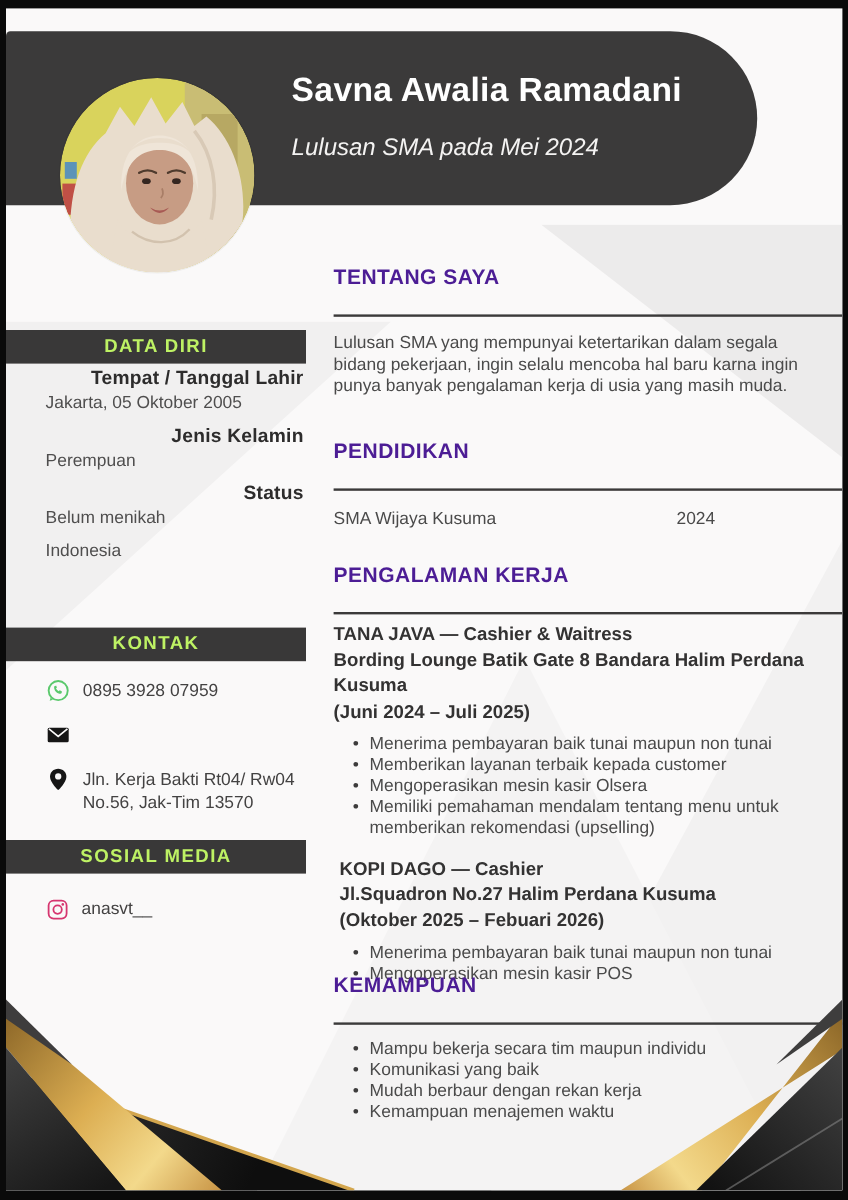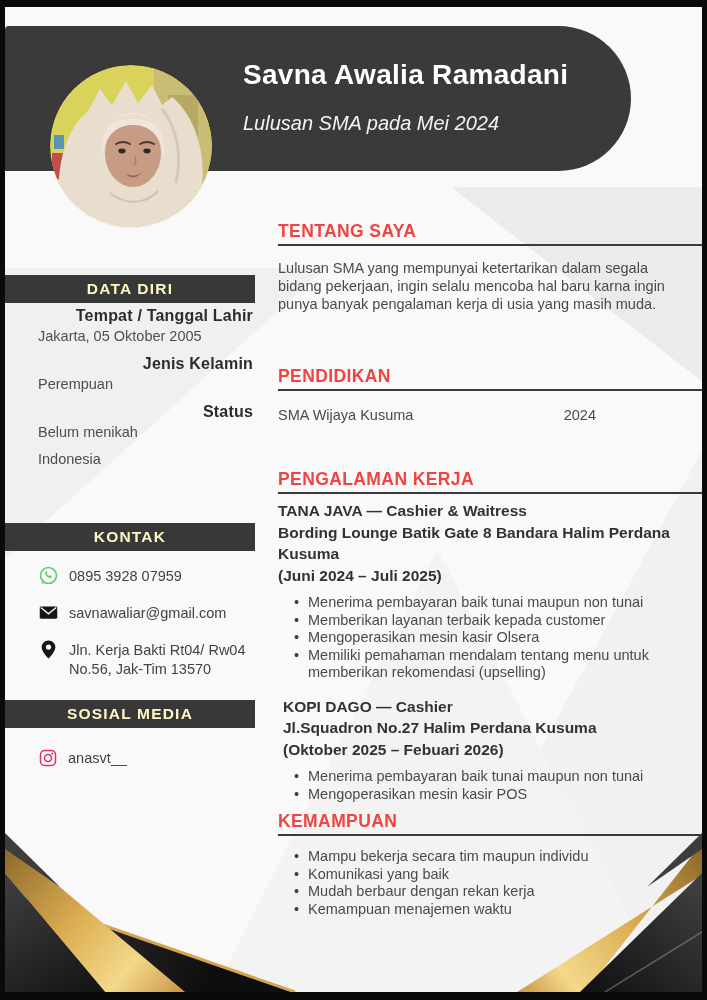--- a/index.html
+++ b/index.html
@@ -14,37 +14,37 @@
   .wm3{clip-path:polygon(100% 45%,58% 100%,100% 100%);background:#f2f1f1;}
   .wm4{clip-path:polygon(30% 100%,62% 55%,95% 100%);background:#f4f3f3;}
 
   
   .band{position:absolute;left:0;top:19px;width:626px;height:145px;background:#3b3a3a;border-radius:4px 80px 80px 0;}
   .name{position:absolute;left:238px;top:33px;color:#fff;font-size:28px;font-weight:bold;letter-spacing:.3px;}
   .subtitle{position:absolute;left:238px;top:86px;color:#f4f3f2;font-size:20px;font-style:italic;}
   .photo{position:absolute;left:45px;top:58px;width:162px;height:162px;border-radius:50%;overflow:hidden;box-shadow:0 0 0 1px rgba(0,0,0,.05);}
 
   
-  .sbar{position:absolute;left:0;width:250px;height:28px;background:#393838;color:#fef9c3;
+  .sbar{position:absolute;left:0;width:250px;height:28px;background:#393838;color:#bef264;
         display:flex;align-items:center;justify-content:center;font-size:15.5px;font-weight:bold;letter-spacing:1.2px;}
   .bar-datadiri{top:268px;} .bar-kontak{top:516px;} .bar-sosial{top:693px;}
   .dd-list{position:absolute;left:33px;top:300px;width:215px;}
   .dd-item{margin-bottom:11px;}
   .dd-label{font-size:16px;font-weight:bold;color:#2d2c2c;letter-spacing:.2px;text-align:right;}
   .dd-value{font-size:14.5px;color:#4f4e4e;margin-top:3px;}
   .ct-list{position:absolute;left:33px;top:558px;width:225px;}
   .ct-row{display:flex;gap:10px;margin-bottom:16px;align-items:flex-start;}
   .ct-row svg{flex:0 0 auto;margin-top:0;}
   .ct-text{font-size:14.5px;color:#434242;line-height:19px;padding-top:2px;}
   .ig-row{position:absolute;left:33px;top:740px;display:flex;gap:10px;align-items:center;}
 
   
   .main{position:absolute;left:273px;width:424px;}
-  .sec-title{font-size:17.5px;font-weight:bold;color:#ef4444;letter-spacing:.4px;
-             border-bottom:2px solid #3b3a3a;padding-bottom:2px;}
+  .sec-title{font-size:17.5px;font-weight:bold;color:#4c1d95;letter-spacing:.4px;
+             border-bottom:2px solid #3b3a3a;padding-bottom:20px;}
   .sec-tentang{top:214px;} .sec-pendidikan{top:359px;} .sec-pengalaman{top:462px;} .sec-kemampuan{top:804px;}
   .para{margin-top:13px;font-size:14.5px;line-height:18.2px;color:#4a4a4a;width:412px;}
   .edu-row{margin-top:16px;display:flex;font-size:14.5px;color:#4a4a4a;}
   .edu-year{margin-left:auto;margin-right:106px;}
   .job{margin-top:6px;width:402px;font-size:15.5px;font-weight:bold;color:#333232;line-height:21.5px;}
   .job2{margin-top:14px;padding-left:5px;}
   .blist{margin:8px 0 0 0;padding:0 0 0 30px;list-style:none;}
   .blist li{position:relative;font-size:14.5px;line-height:17.6px;color:#4a4a4a;}
   .blist li::before{content:"•";position:absolute;left:-14px;color:#3d3c3c;}
   .kem-list{margin-top:12px;}
@@ -129,21 +129,20 @@
         <path d="M4.8,18.6 L3.9,21.6 L7,20.7 Z" fill="#5bc96d"></path>
         <path d="M9.2,7.6 c-.6,0 -1.1,.5 -1.1,1.1 0,3.4 2.8,6.2 6.2,6.2 .6,0 1.1,-.5 1.1,-1.1 l0,-1.3 -2,-.8 -.9,.9 c-1.1,-.6 -2,-1.5 -2.6,-2.6 l.9,-.9 -.8,-2 Z" fill="#5bc96d"></path>
       </svg>
       <span class="ct-text">0895 3928 07959</span>
     </div>
     <div class="ct-row">
       <svg width="21" height="21" viewBox="0 0 24 24">
         <rect x="2" y="5" width="20" height="14" rx="1.5" fill="#161616"></rect>
         <path d="M3.2,6.2 L12,13.4 L20.8,6.2" fill="none" stroke="#faf9f9" stroke-width="1.6"></path>
       </svg>
-      <span class="ct-text">savnawaliar@gmail.com</span>
     </div>
     <div class="ct-row">
       <svg width="21" height="21" viewBox="0 0 24 24">
         <path d="M12,1.8 C7.6,1.8 4.2,5.2 4.2,9.4 c0,5.6 7.8,12.8 7.8,12.8 s7.8,-7.2 7.8,-12.8 C19.8,5.2 16.4,1.8 12,1.8 Z" fill="#161616"></path>
         <circle cx="12" cy="9.2" r="3" fill="#faf9f9"></circle>
       </svg>
       <span class="ct-text">
         <span>Jln. Kerja Bakti Rt04/ Rw04</span><br>
         <span>No.56, Jak-Tim 13570</span>
       </span>

